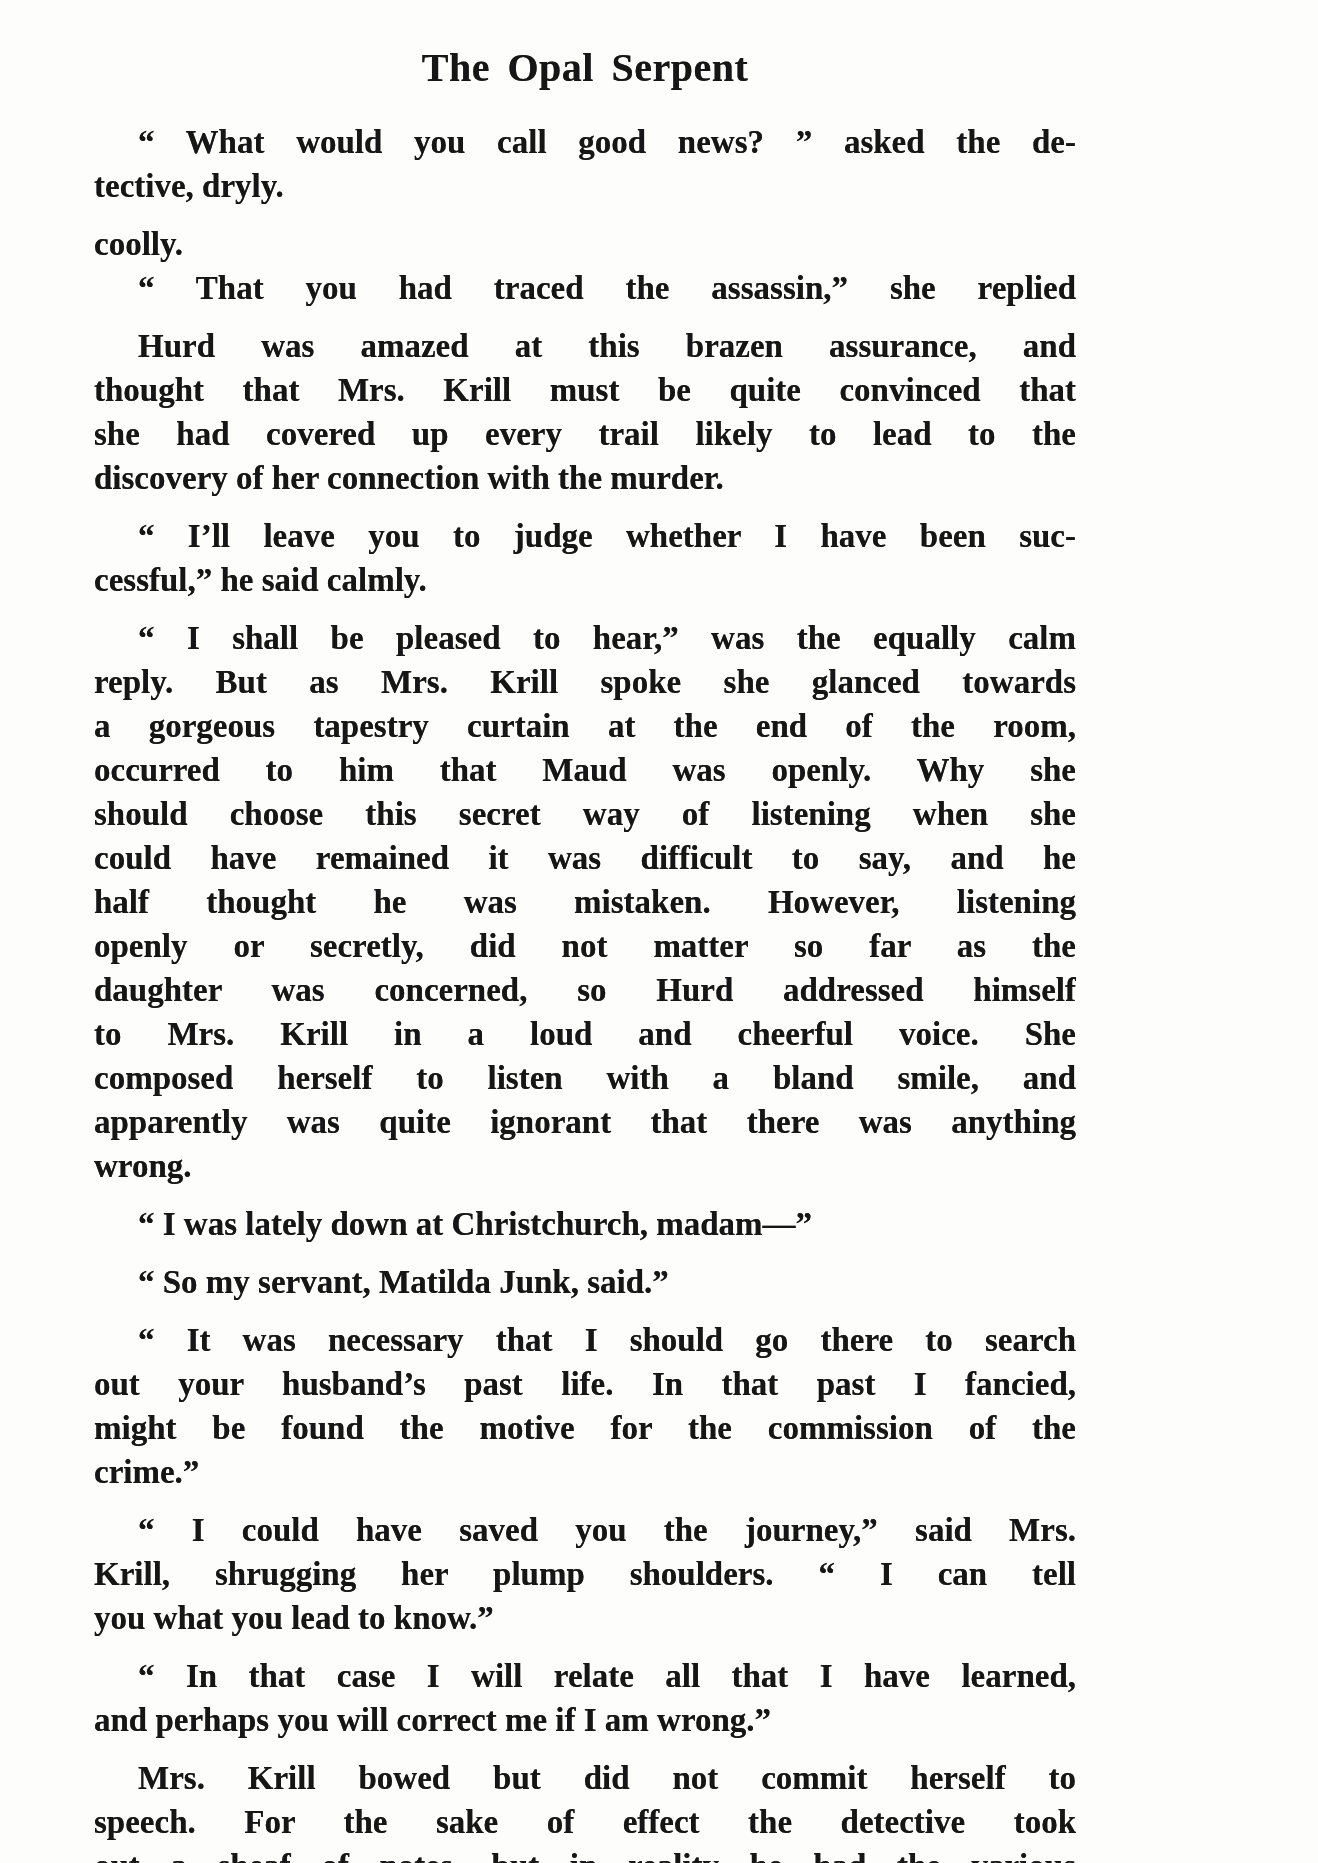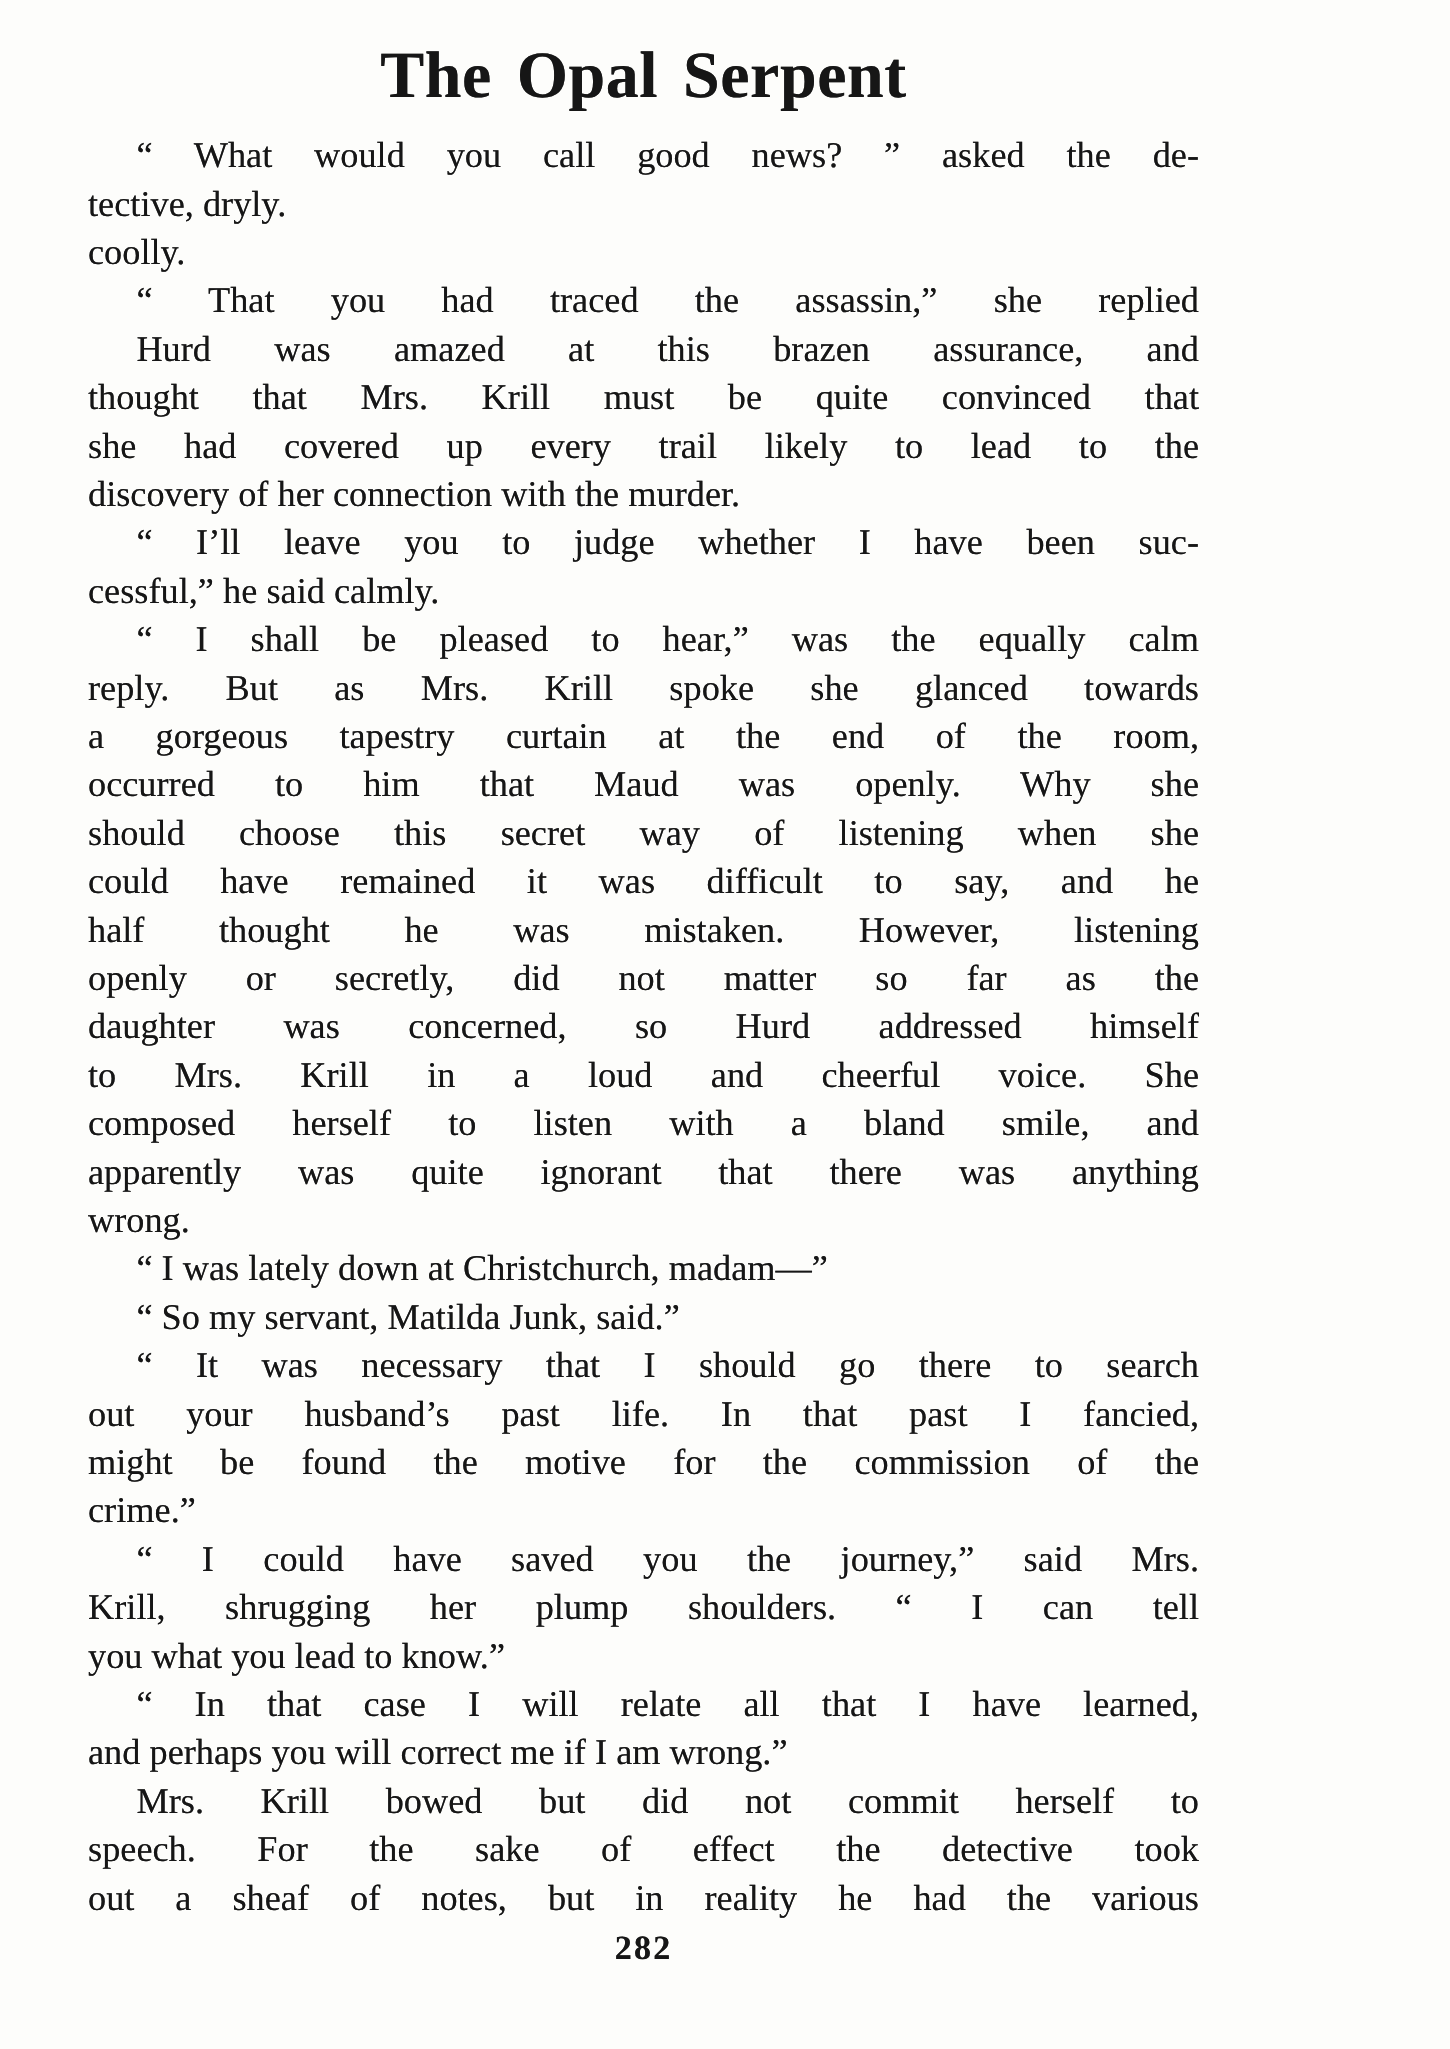--- a/index.html
+++ b/index.html
@@ -20,33 +20,34 @@
     text-shadow: 0 0 0.6px rgba(0,0,0,0.65);
   }
   .content-block {
     margin-left: 80px;
     width: 1010px;
   }
   .book-title {
     margin: 0;
     padding-top: 36px;
     text-align: center;
-    font-size: 60px;
+    font-size: 40px;
     line-height: 64px;
     font-weight: 700;
     word-spacing: 7px;
     letter-spacing: 0.5px;
   }
   .body-text {
     margin-top: 20px;
     font-size: 33px;
     line-height: 44px;
   }
   .paragraph {
-    margin: 0;
+    margin: 14px;
+    font-weight: bold;
   }
   .line {
     height: 44px;
     overflow: hidden;
     white-space: normal;
     text-justify: inter-word;
   }
   .line.j {
     text-align: justify;
     text-align-last: justify;

